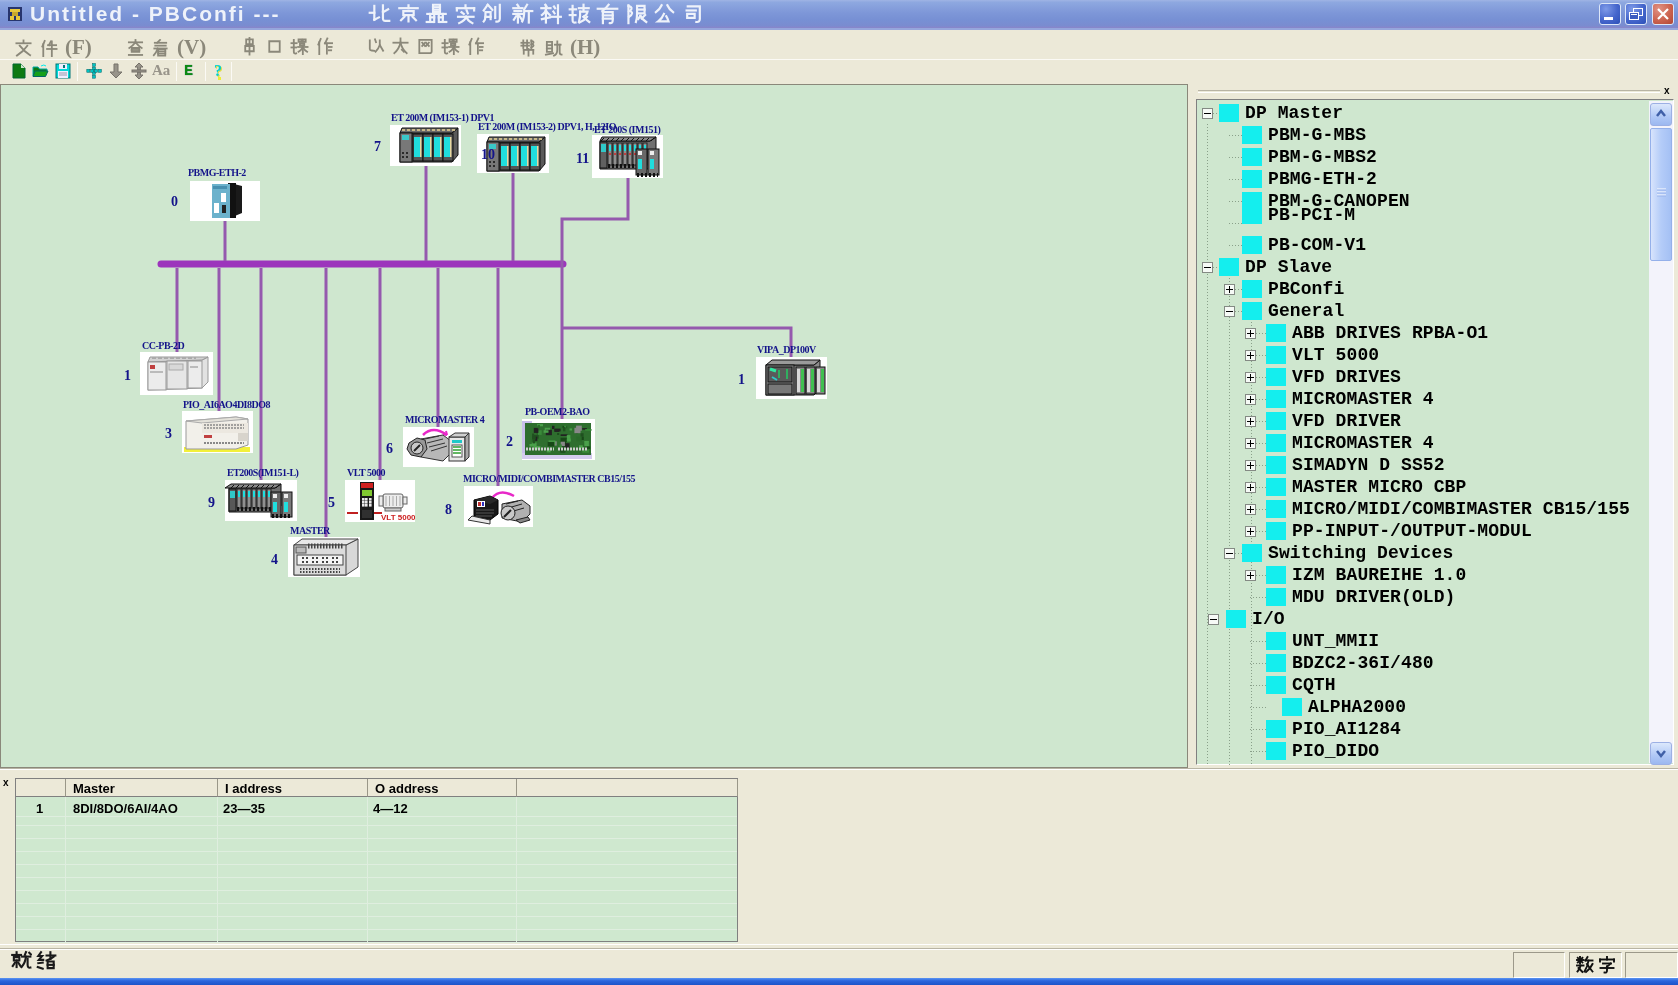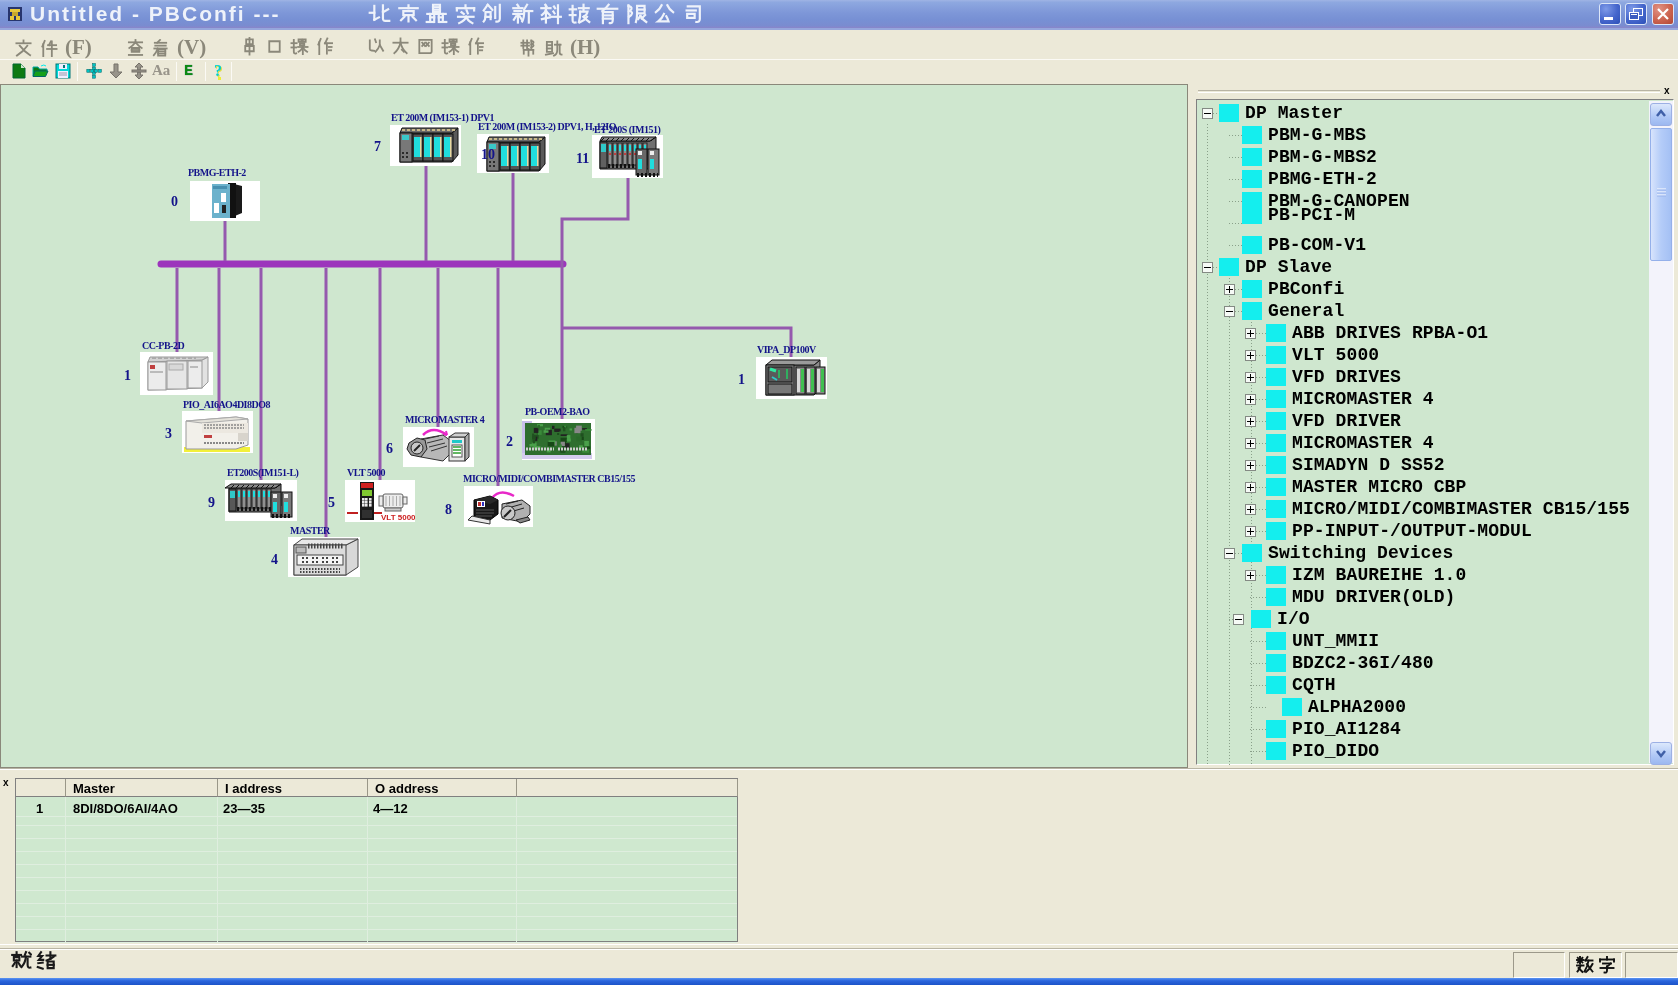--- a/index.html
+++ b/index.html
@@ -960,21 +960,21 @@
         <div class="tico"></div>
         <div class="ttext">IZM BAUREIHE 1.0</div>
       </div>
 <div class="dot-h" style="left:53px;top:497px;width:16px"></div>
 <div class="trow" style="left:48px;top:486px">
         <div style="width:21px;flex:none"></div>
         <div class="tico"></div>
         <div class="ttext">MDU DRIVER(OLD)</div>
       </div>
 <div class="dot-h" style="left:32px;top:519px;width:13px"></div>
-<div class="trow" style="left:36px;top:508px">
+<div class="trow" style="left:11px;top:508px">
         <div class="tbox" style="margin-right:7px"></div>
         <div class="tico"></div>
         <div class="ttext">I/O</div>
       </div>
 <div class="dot-h" style="left:53px;top:541px;width:16px"></div>
 <div class="trow" style="left:48px;top:530px">
         <div style="width:21px;flex:none"></div>
         <div class="tico"></div>
         <div class="ttext">UNT_MMII</div>
       </div>

